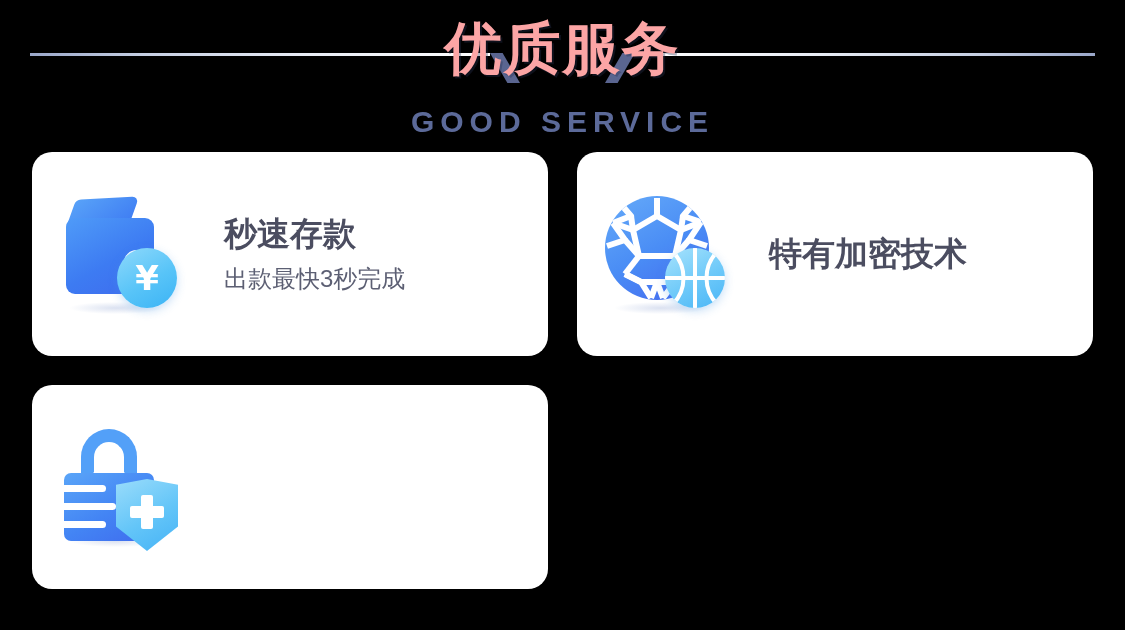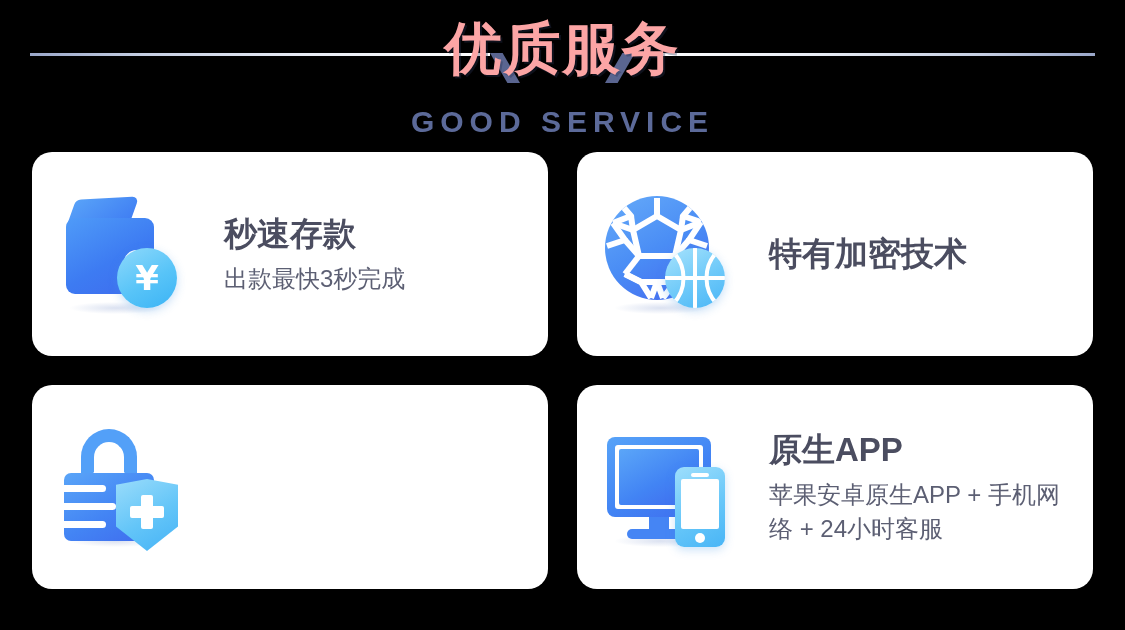--- a/index.html
+++ b/index.html
@@ -451,32 +451,14 @@
       <div class="lock-body"></div>
       <div class="lock-dash d1"></div>
       <div class="lock-dash d2"></div>
       <div class="lock-dash d3"></div>
       <div class="shield"></div>
       <div class="shield-cross-v"></div>
       <div class="shield-cross-h"></div>
     </div>
   </div>
 
-  <div class="card">
-    <div class="card-icon">
-      <div class="icon-shadow"></div>
-      <div class="monitor-frame"></div>
-      <div class="monitor-inner"></div>
-      <div class="monitor-screen"></div>
-      <div class="monitor-neck"></div>
-      <div class="monitor-base"></div>
-      <div class="phone"></div>
-      <div class="phone-screen"></div>
-      <div class="phone-speaker"></div>
-      <div class="phone-home"></div>
-    </div>
-    <div class="card-text">
-      <div class="card-title">原生APP</div>
-      <div class="card-desc">苹果安卓原生APP + 手机网络 + 24小时客服</div>
-    </div>
-  </div>
 
 </div>
 
 </body></html>

